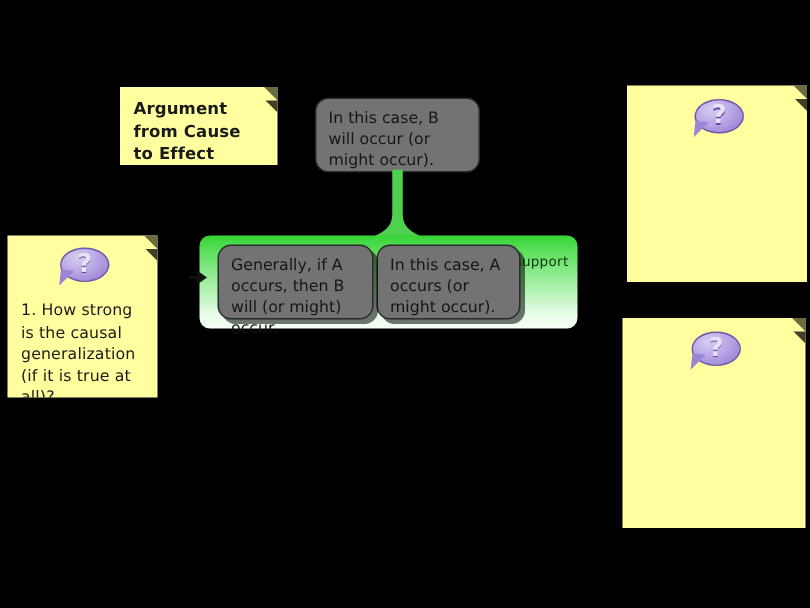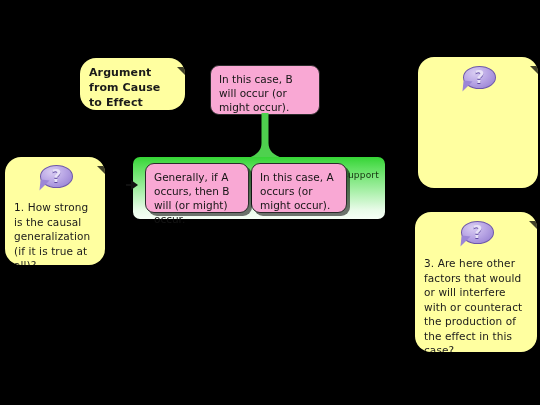--- a/index.html
+++ b/index.html
@@ -28,21 +28,20 @@
   .note {
     position: absolute;
     background: #ffffa0;
     color: #1a1a1a;
     box-sizing: border-box;
     padding: 7px 9px 6px 9px;
     font-size: 10.5px;
     line-height: 14.5px;
     letter-spacing: 0.1px;
     overflow: hidden;
-    border-radius: 16px;
   }
   .note .fold {
     position: absolute;
     top: 0;
     right: 0;
     width: 0;
     height: 0;
     border-left: 9px solid transparent;
     border-top: 9px solid #3a3a20;
     opacity: .75;
@@ -103,21 +102,21 @@
     font-size: 17px;
     font-weight: bold;
     color: #e8e2f7;
     text-shadow: 0 1px 0 #5d48a0;
     font-family: "DejaVu Sans", sans-serif;
   }
 
   
   .claimbox {
     position: absolute;
-    background: #f9a8d4;
+    background: #737373;
     border: 1.4px solid #2b2b2b;
     border-radius: 9px;
     box-sizing: border-box;
     padding: 6px 7px 5px 8px;
     font-size: 10.5px;
     line-height: 14px;
     color: #151515;
     box-shadow: 3px 3px 0 rgba(0,0,0,0.55);
   }
   #claim-top     { left: 210px; top: 65px;  width: 110px; height: 50px; }
@@ -228,16 +227,15 @@
 
   <div class="note" id="note-q3">
     <div class="fold">
         <span class="fold-inner"></span>
       </div>
     <div class="qicon">
       <span class="bubble"></span>
       <span class="tail"></span>
       <span class="qmark">?</span>
     </div>
-    <div>3. Are here other factors that would or will interfere with or counteract the production of the effect in this case?</div>
   </div>
 
 </div>
 
 </body></html>

